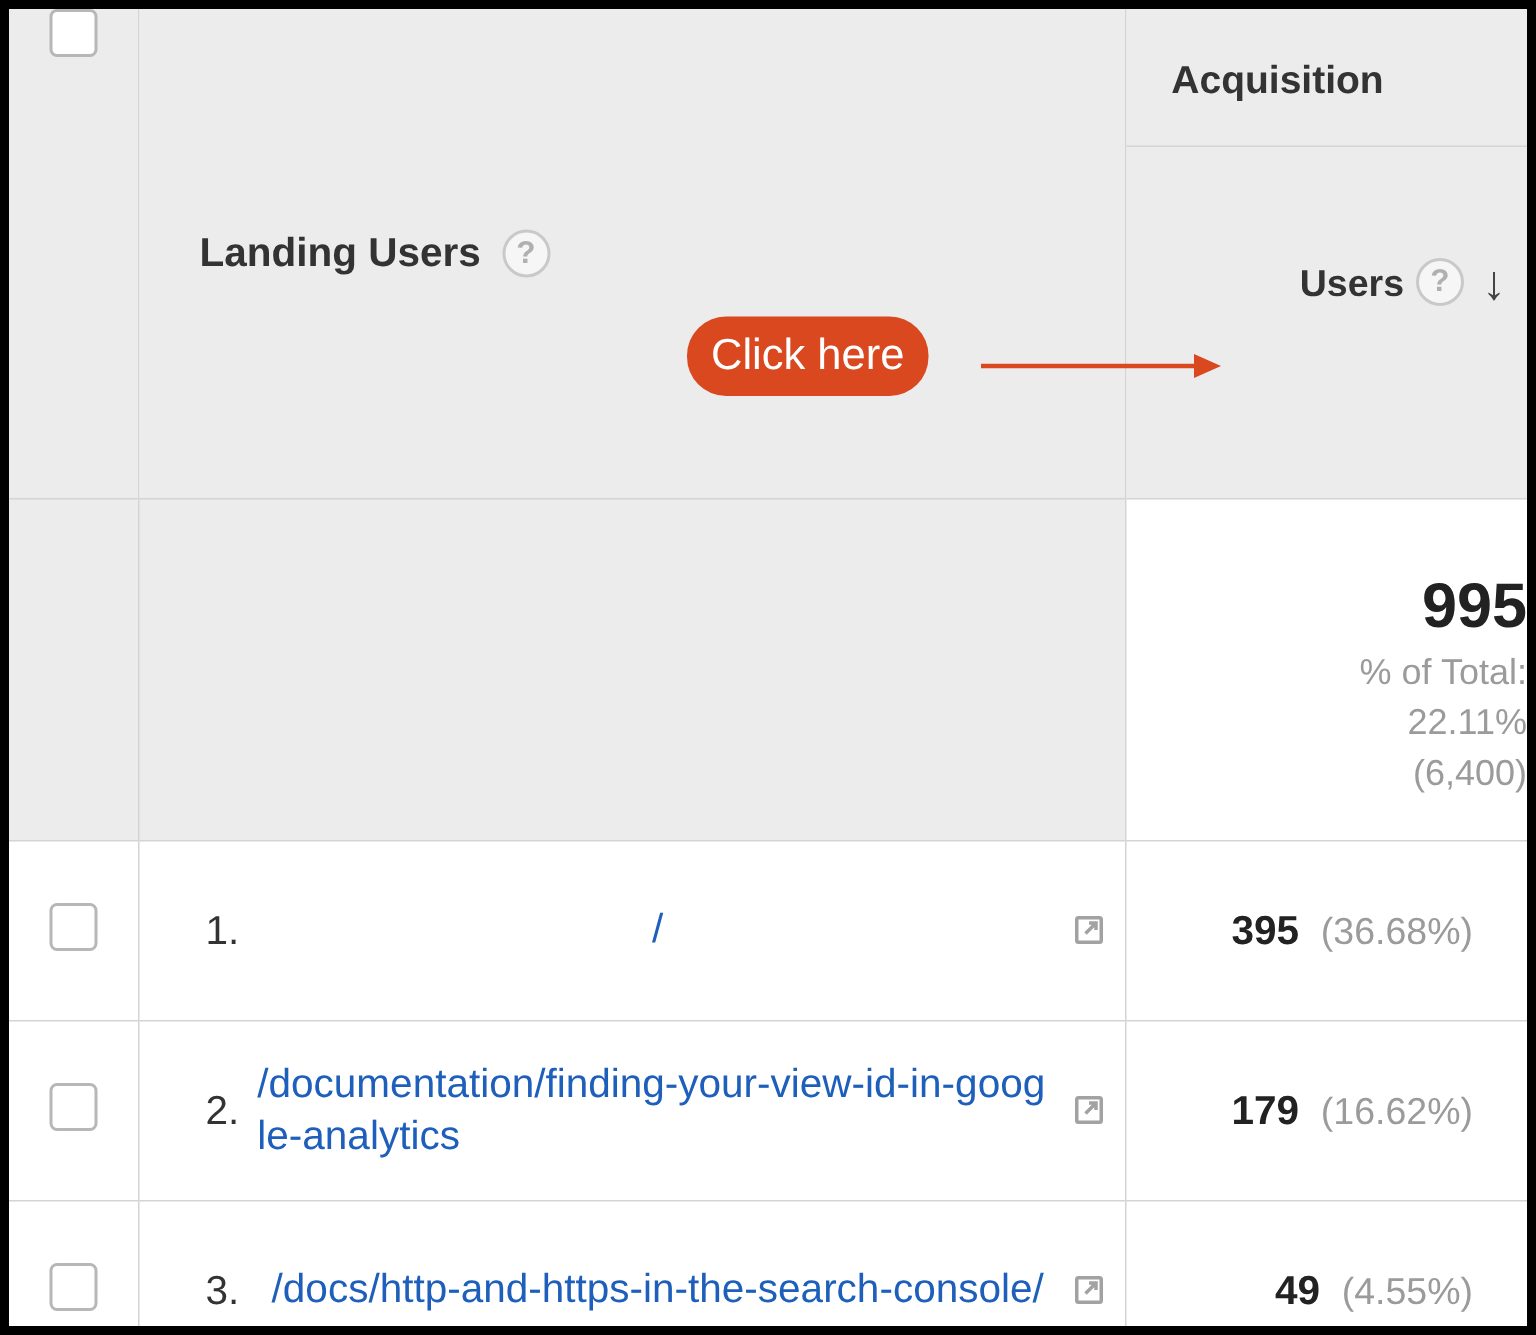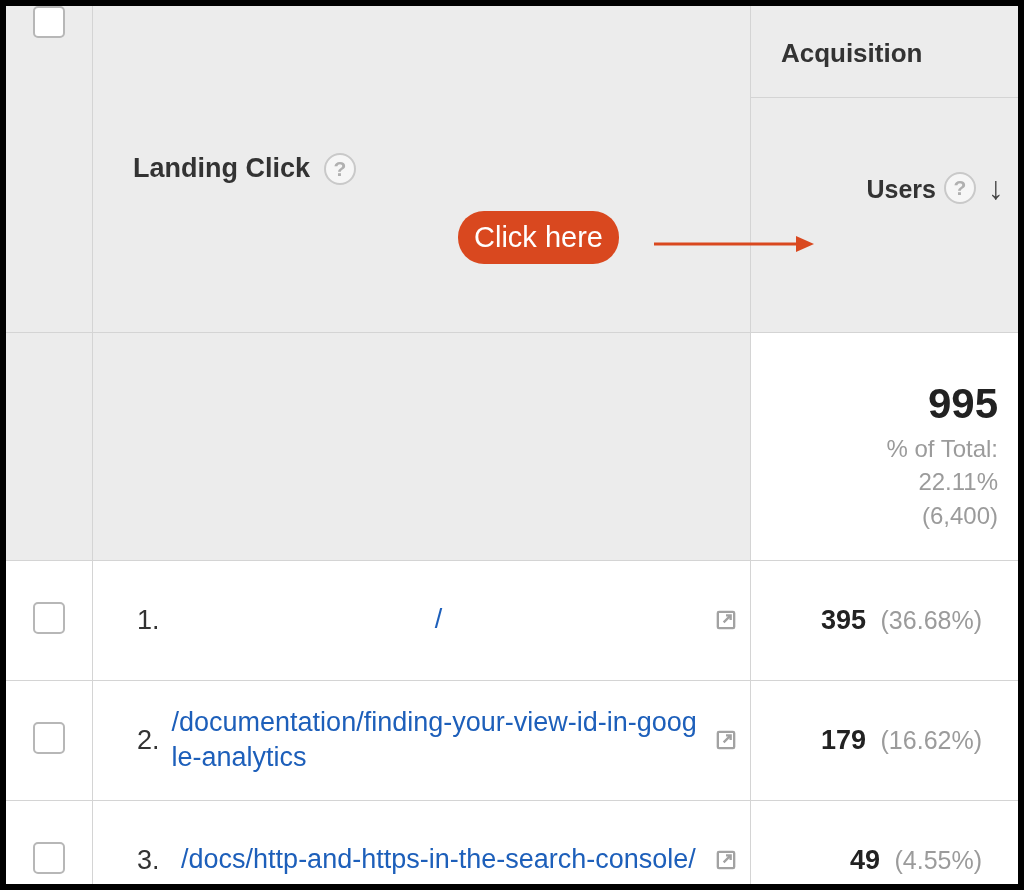--- a/index.html
+++ b/index.html
@@ -113,21 +113,20 @@
       border-bottom: 1px solid #d4d4d4;
       height: 228px;
       vertical-align: middle;
     }
     .summary-landing {
       background: #ececec;
     }
     .summary-users {
       background: #fff;
       text-align: right;
-      padding-right: 20px;
       padding-top: 20px;
       vertical-align: top;
     }
     .summary-big {
       font-size: 42px;
       font-weight: bold;
       color: #222;
     }
     .summary-sub {
       font-size: 24px;
@@ -221,21 +220,21 @@
   </svg>
 
   <table class="table">
     <tbody>
         <tr class="header-row">
       <td class="col-check header-cell">
         <span class="checkbox"></span>
       </td>
       <td class="col-landing header-cell">
         <div class="landing-head">
-          <span>Landing Click</span>
+          <span>Landing Users</span>
           <span class="help-circle">?</span>
         </div>
       </td>
       <td class="col-users header-cell" style="padding:0;">
         <div class="acq-group">Acquisition</div>
         <div class="users-head">
           <div class="users-head-inner">
             <span>Users</span>
             <span class="help-circle">?</span>
             <span class="sort-arrow">↓</span>

